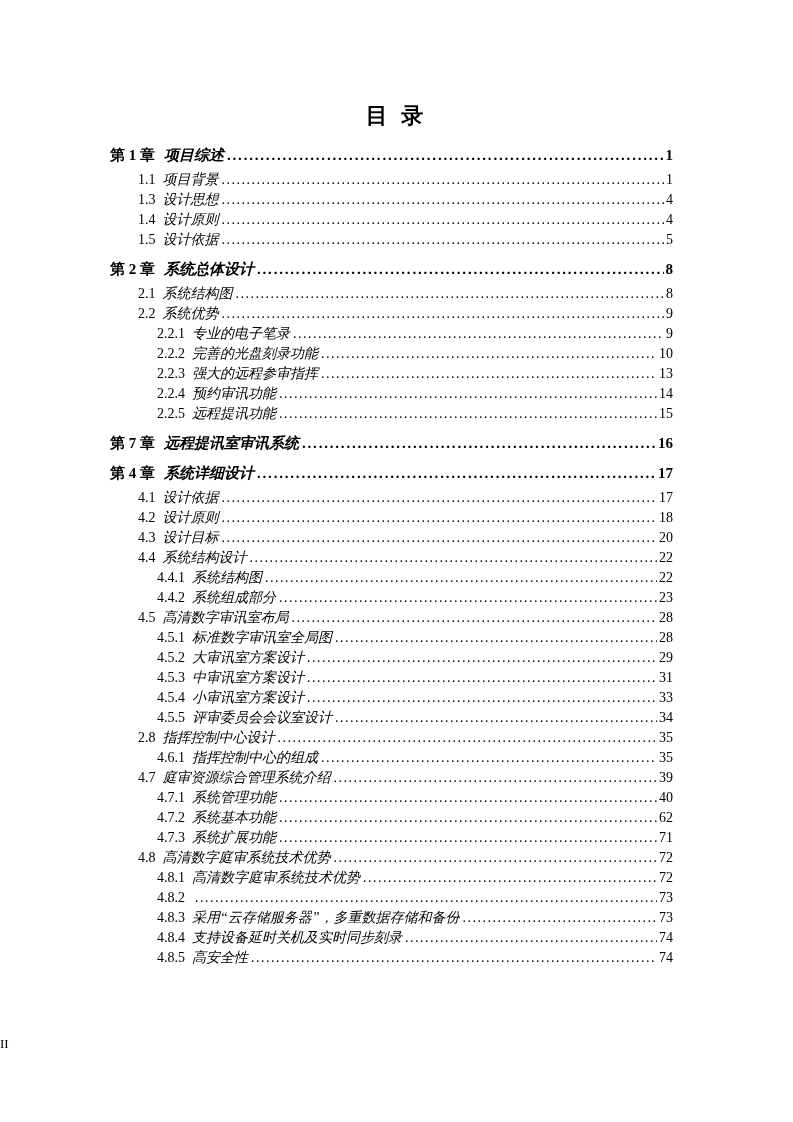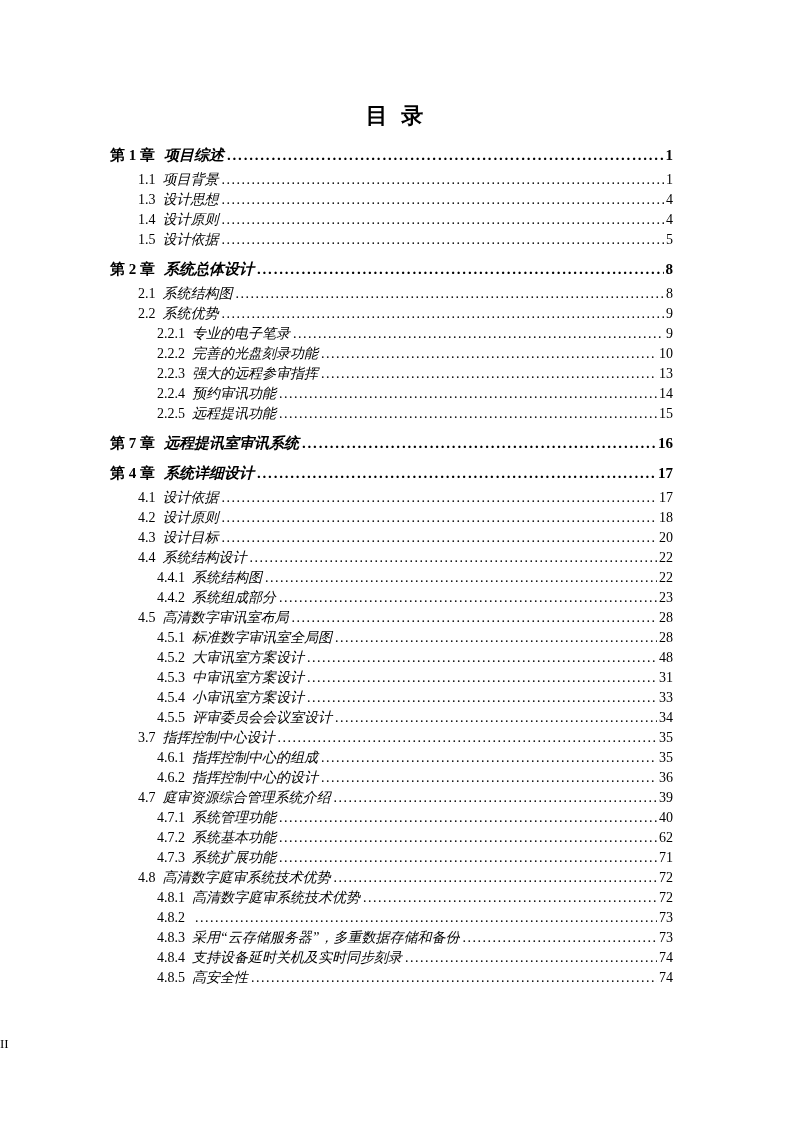--- a/index.html
+++ b/index.html
@@ -230,57 +230,51 @@
       <div class="toc-row level-3">
         <span class="toc-num">4.5.1</span>
         <span class="toc-text">标准数字审讯室全局图</span>
         <span class="toc-leader"></span>
         <span class="toc-page">28</span>
       </div>
       <div class="toc-row level-3">
         <span class="toc-num">4.5.2</span>
         <span class="toc-text">大审讯室方案设计</span>
         <span class="toc-leader"></span>
-        <span class="toc-page">48</span>
+        <span class="toc-page">29</span>
       </div>
       <div class="toc-row level-3">
         <span class="toc-num">4.5.3</span>
         <span class="toc-text">中审讯室方案设计</span>
         <span class="toc-leader"></span>
         <span class="toc-page">31</span>
       </div>
       <div class="toc-row level-3">
         <span class="toc-num">4.5.4</span>
         <span class="toc-text">小审讯室方案设计</span>
         <span class="toc-leader"></span>
         <span class="toc-page">33</span>
       </div>
       <div class="toc-row level-3">
         <span class="toc-num">4.5.5</span>
         <span class="toc-text">评审委员会会议室设计</span>
         <span class="toc-leader"></span>
         <span class="toc-page">34</span>
       </div>
       <div class="toc-row level-2">
-        <span class="toc-num">3.7</span>
+        <span class="toc-num">2.8</span>
         <span class="toc-text">指挥控制中心设计</span>
         <span class="toc-leader"></span>
         <span class="toc-page">35</span>
       </div>
       <div class="toc-row level-3">
         <span class="toc-num">4.6.1</span>
         <span class="toc-text">指挥控制中心的组成</span>
         <span class="toc-leader"></span>
         <span class="toc-page">35</span>
-      </div>
-      <div class="toc-row level-3">
-        <span class="toc-num">4.6.2</span>
-        <span class="toc-text">指挥控制中心的设计</span>
-        <span class="toc-leader"></span>
-        <span class="toc-page">36</span>
       </div>
       <div class="toc-row level-2">
         <span class="toc-num">4.7</span>
         <span class="toc-text">庭审资源综合管理系统介绍</span>
         <span class="toc-leader"></span>
         <span class="toc-page">39</span>
       </div>
       <div class="toc-row level-3">
         <span class="toc-num">4.7.1</span>
         <span class="toc-text">系统管理功能</span>

